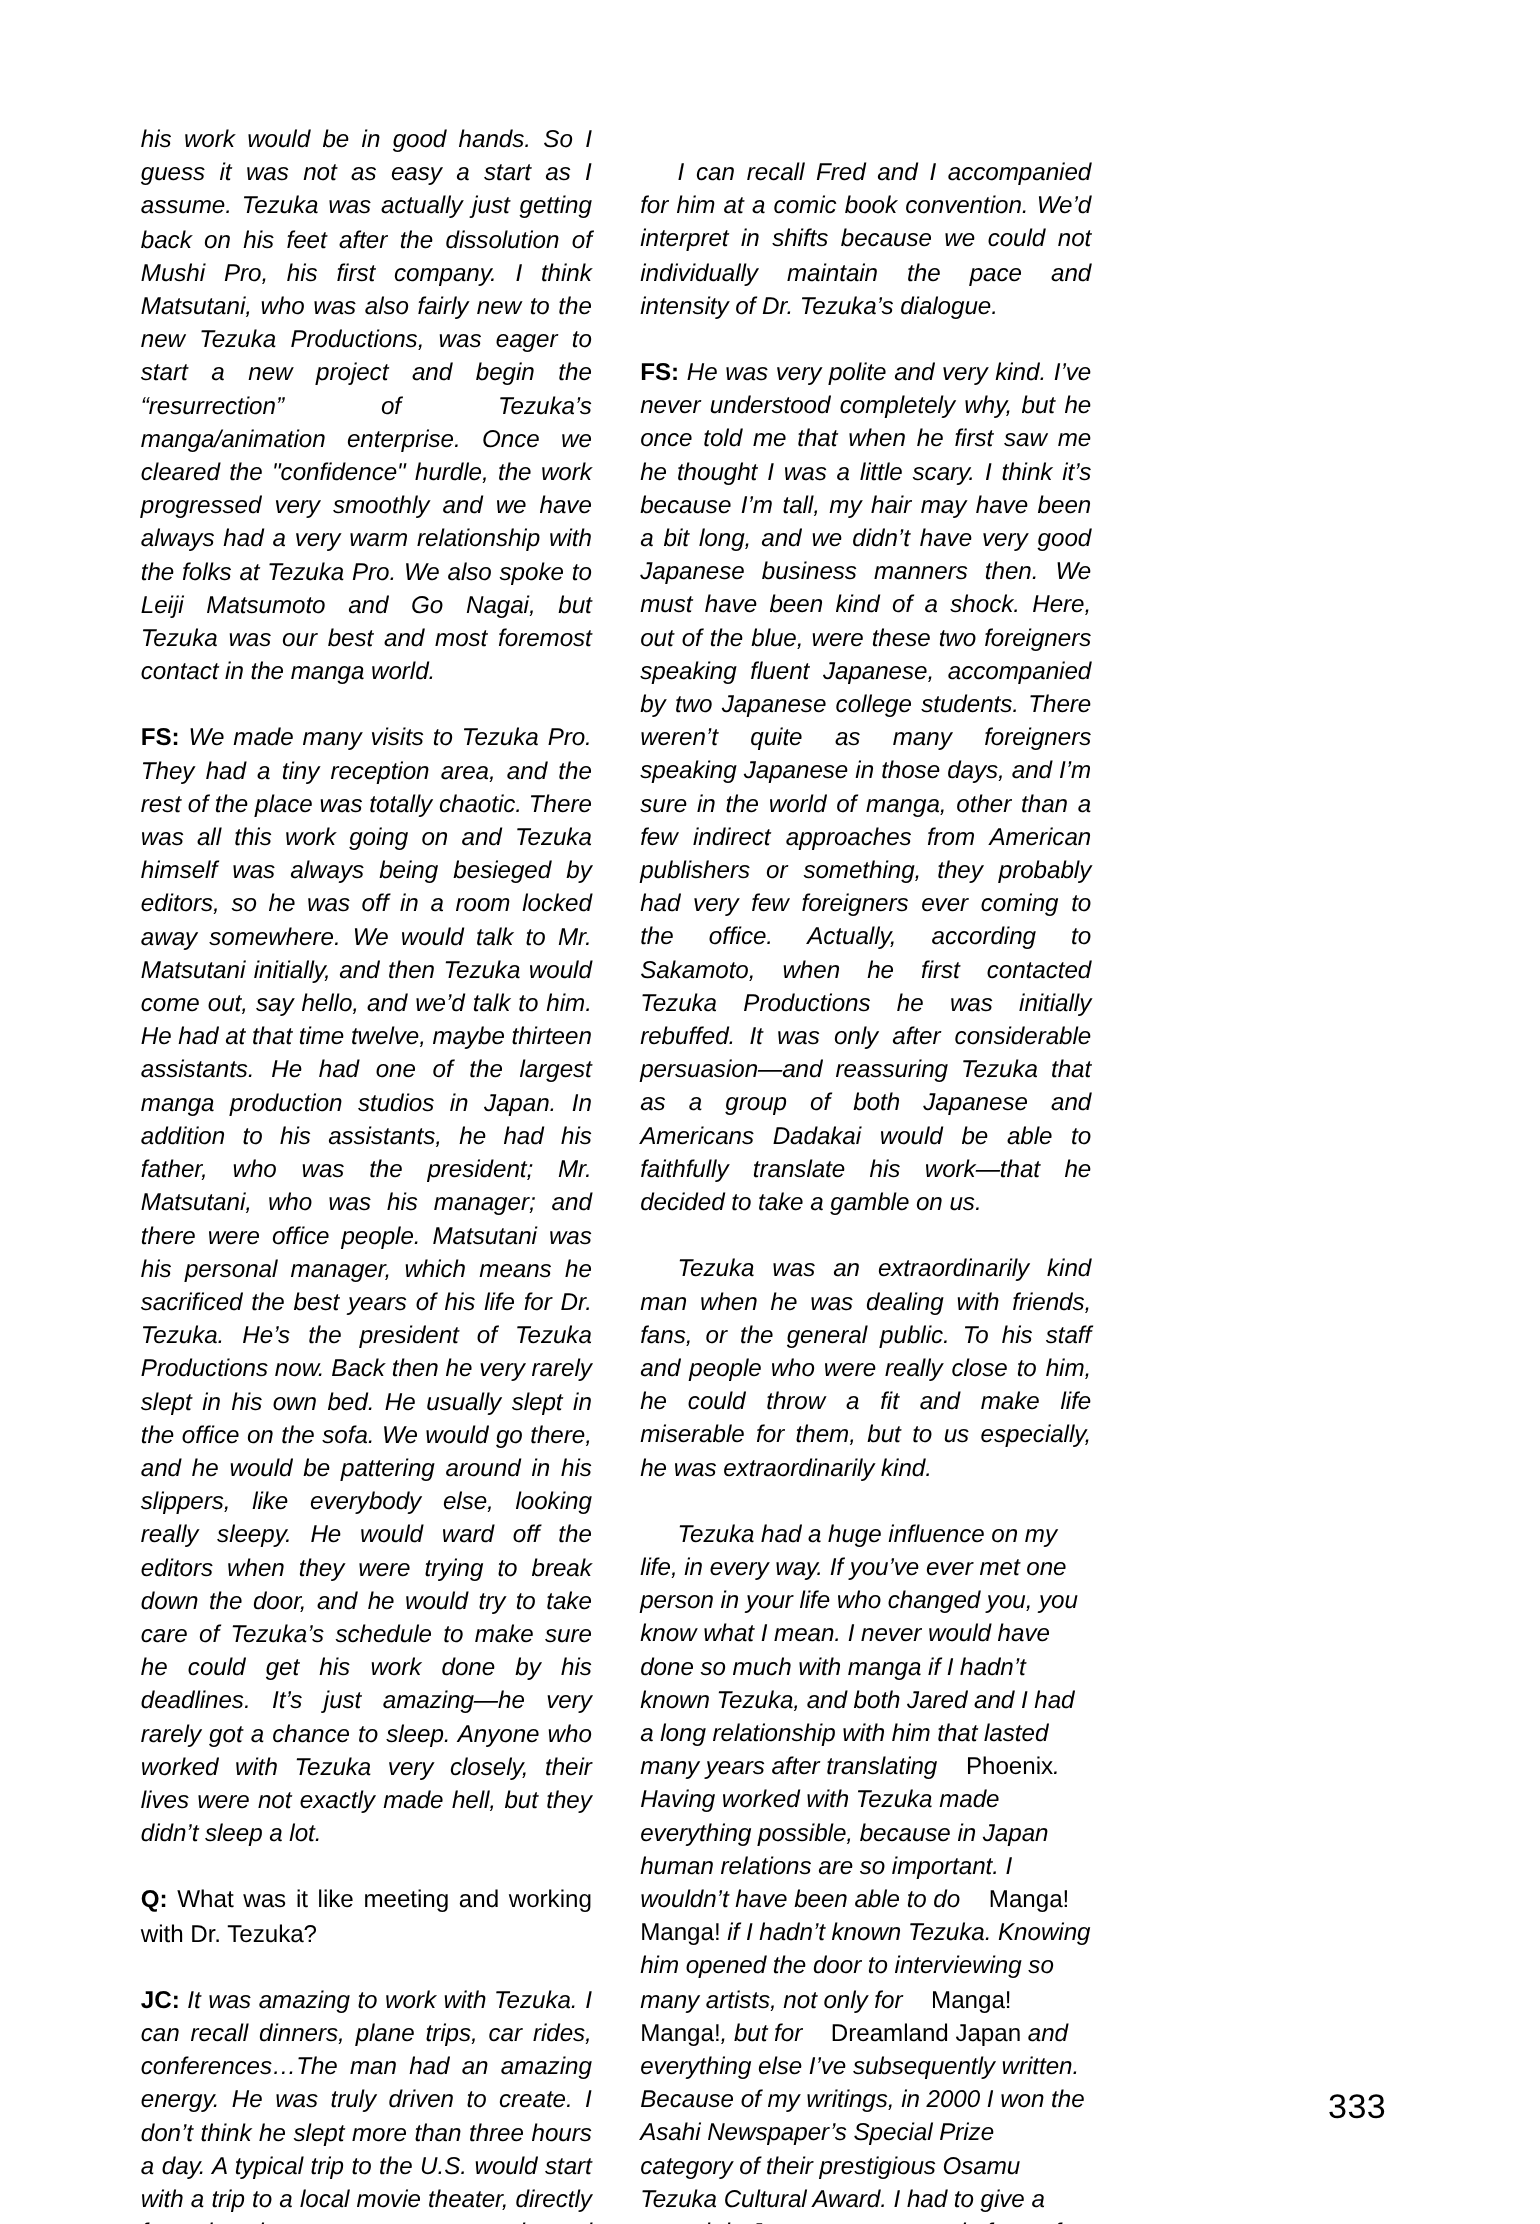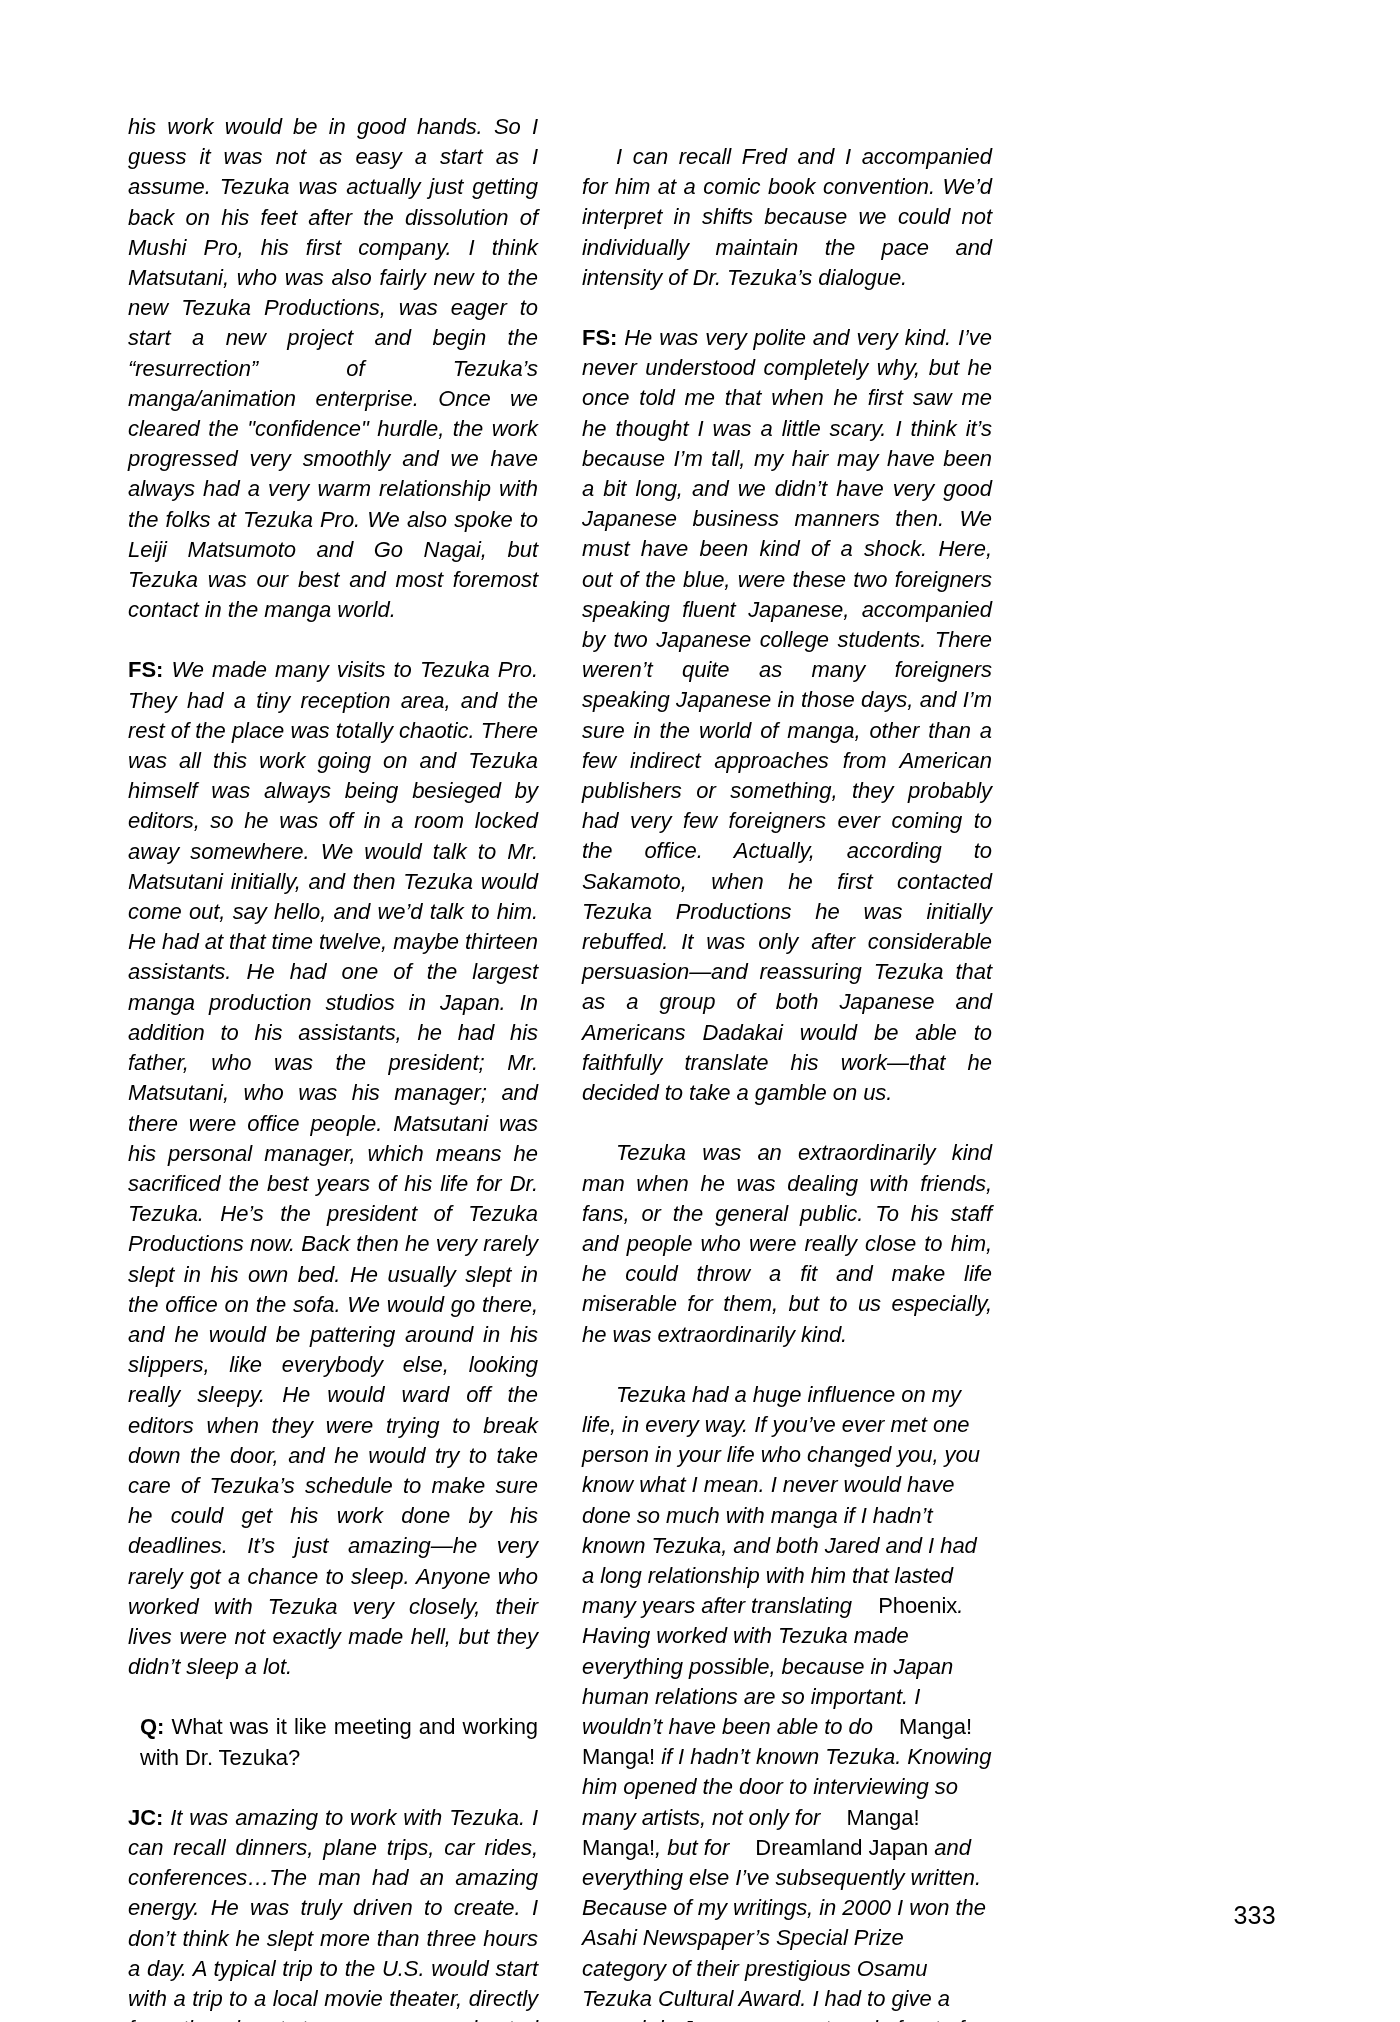--- a/index.html
+++ b/index.html
@@ -45,41 +45,40 @@
     word-spacing: 0px;
   }
   p.para.gap {
     margin-top: 30px;
   }
   p.para.indent {
     text-indent: 34px;
   }
   p.para.roman {
     font-style: normal;
-    margin-left: 12px;
   }
   p.para.last {
     text-align: left;
   }
   .spk {
     font-style: normal;
     font-weight: bold;
   }
   .rom {
     font-style: normal;
     margin-left: 20px;
   }
   .ital {
     font-style: italic;
   }
   .folio {
     position: absolute;
-    right: 124px;
+    right: 140px;
     bottom: 93px;
-    font-size: 25px;
+    font-size: 31px;
     line-height: 28px;
     font-weight: normal;
     font-style: normal;
     letter-spacing: 0.3px;
   }
 </style>
 </head>
 <body>
 
 <div class="page">

